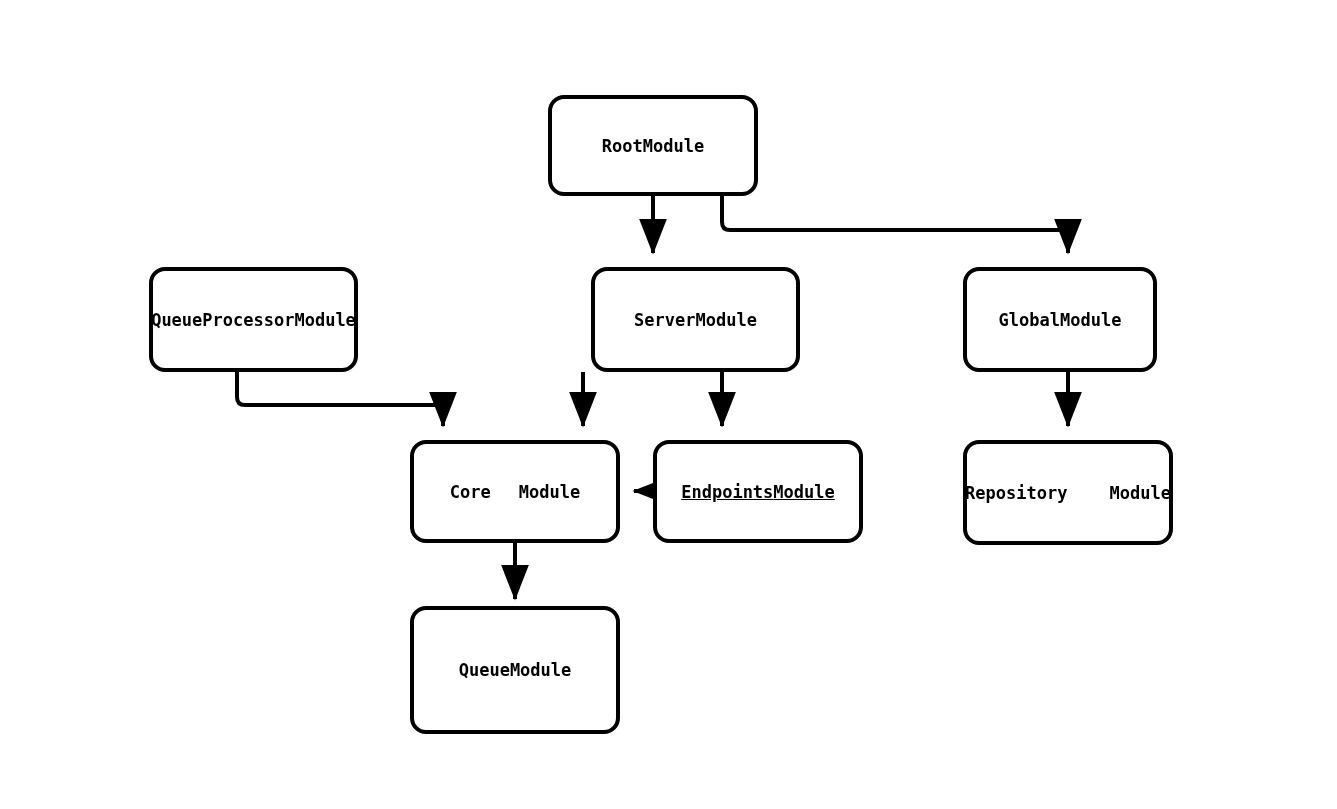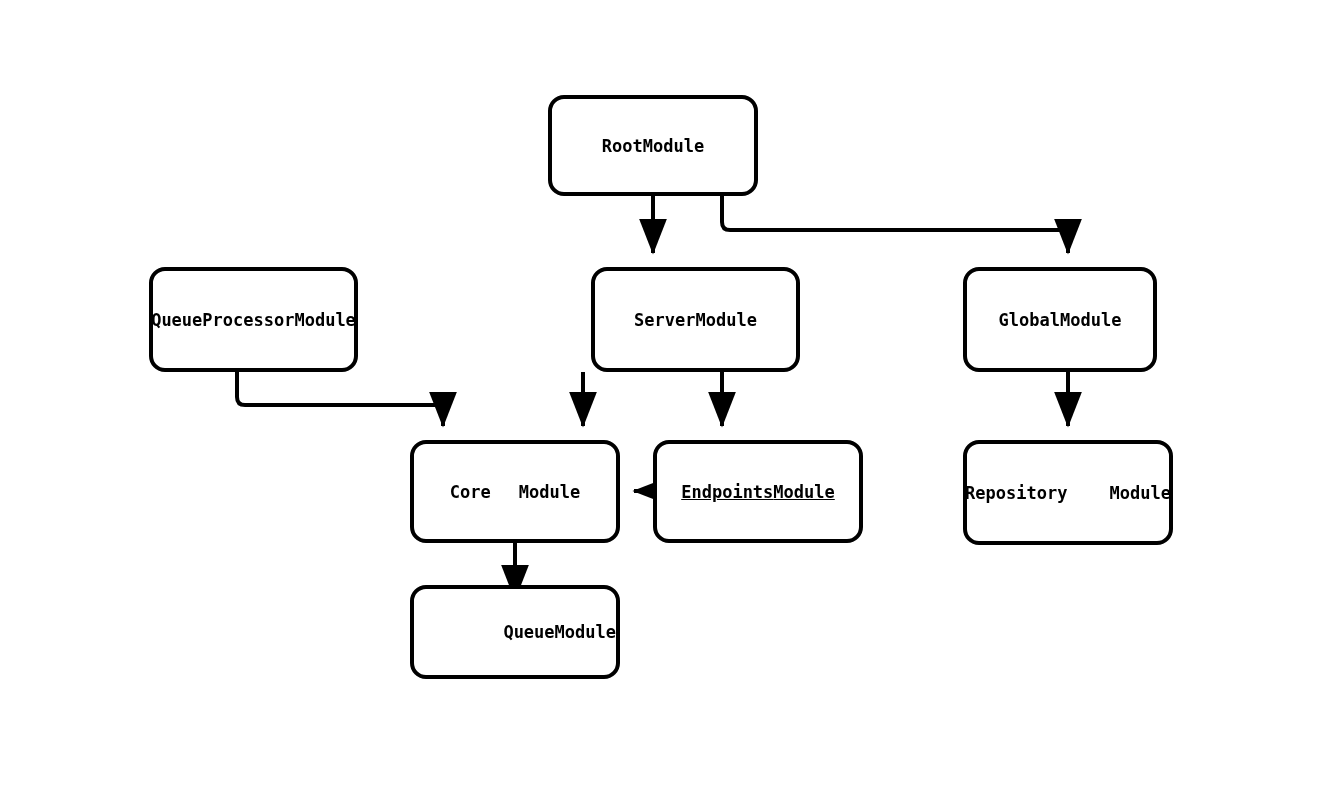--- a/index.html
+++ b/index.html
@@ -106,18 +106,18 @@
   <div class="node" style="left:653px; top:440px; width:210px; height:103px;text-decoration:underline;">
     <div class="node-label">Endpoints</div>
     <div class="node-label">Module</div>
   </div>
 
   <div class="node" style="left:963px; top:440px; width:210px; height:105px;gap:42px;">
     <div class="node-label">Repository</div>
     <div class="node-label">Module</div>
   </div>
 
-  <div class="node" style="left:410px; top:585px; width:210px; height:94px;justify-content:flex-end;">
+  <div class="node" style="left:410px; top:606px; width:210px; height:128px;">
     <div class="node-label">Queue</div>
     <div class="node-label">Module</div>
   </div>
 
 </div>
 
 </body></html>

